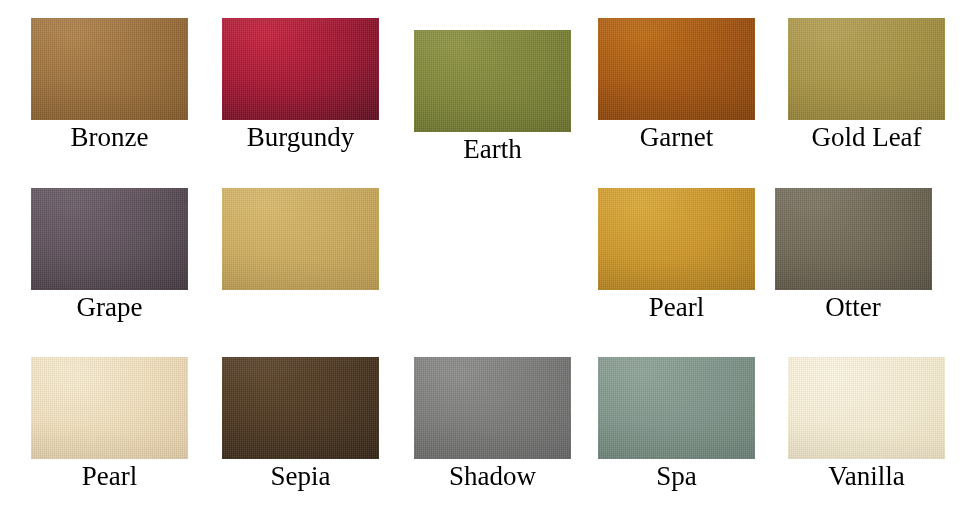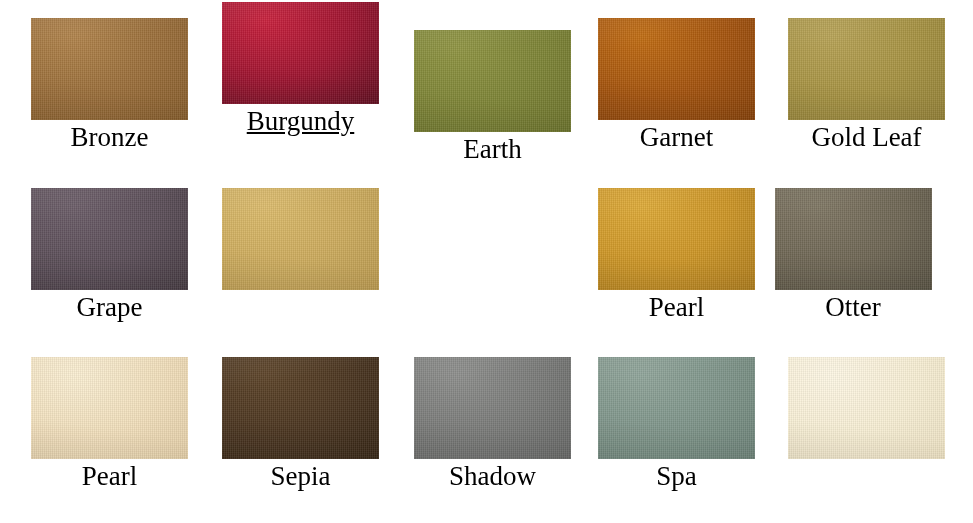--- a/index.html
+++ b/index.html
@@ -70,21 +70,21 @@
 </head>
 <body>
 
 <div id="swatch-grid">
     <div class="swatch-cell" style="left: 13.5px; top: 18px;">
       <div class="swatch-chip" style="width: 157px; height: 102px; background-color: rgb(154, 110, 58); background-image: radial-gradient(120% 130% at 28% 18%, rgb(176, 131, 75) 0%, rgb(154, 110, 58) 46%, rgb(125, 85, 38) 100%);">
         <div class="streaks"></div>
       </div>
       <div class="swatch-label">Bronze</div>
     </div>
-    <div class="swatch-cell" style="left: 204.5px; top: 2px; text-decoration: underline;">
+    <div class="swatch-cell" style="left: 204.5px; top: 18px;">
       <div class="swatch-chip" style="width: 157px; height: 102px; background-color: rgb(158, 20, 48); background-image: radial-gradient(120% 130% at 28% 18%, rgb(200, 32, 60) 0%, rgb(158, 20, 48) 46%, rgb(75, 13, 27) 100%);">
         <div class="streaks"></div>
       </div>
       <div class="swatch-label">Burgundy</div>
     </div>
     <div class="swatch-cell" style="left: 396.5px; top: 30px;">
       <div class="swatch-chip" style="width: 157px; height: 102px; background-color: rgb(125, 132, 54); background-image: radial-gradient(120% 130% at 28% 18%, rgb(143, 148, 66) 0%, rgb(125, 132, 54) 46%, rgb(100, 107, 40) 100%);">
         <div class="streaks"></div>
       </div>
       <div class="swatch-label">Earth</div>
@@ -145,14 +145,15 @@
     <div class="swatch-cell" style="left: 580.5px; top: 357px;">
       <div class="swatch-chip" style="width: 157px; height: 102px; background-color: rgb(126, 148, 137); background-image: radial-gradient(120% 130% at 28% 18%, rgb(144, 165, 154) 0%, rgb(126, 148, 137) 46%, rgb(101, 122, 112) 100%);">
         <div class="streaks"></div>
       </div>
       <div class="swatch-label">Spa</div>
     </div>
     <div class="swatch-cell" style="left: 770.5px; top: 357px;">
       <div class="swatch-chip" style="width: 157px; height: 102px; background-color: rgb(247, 238, 212); background-image: radial-gradient(120% 130% at 28% 18%, rgb(253, 247, 228) 0%, rgb(247, 238, 212) 46%, rgb(231, 219, 187) 100%);">
         <div class="streaks"></div>
       </div>
+      <div class="swatch-label">Vanilla</div>
     </div>
   </div>
 
 </body></html>

